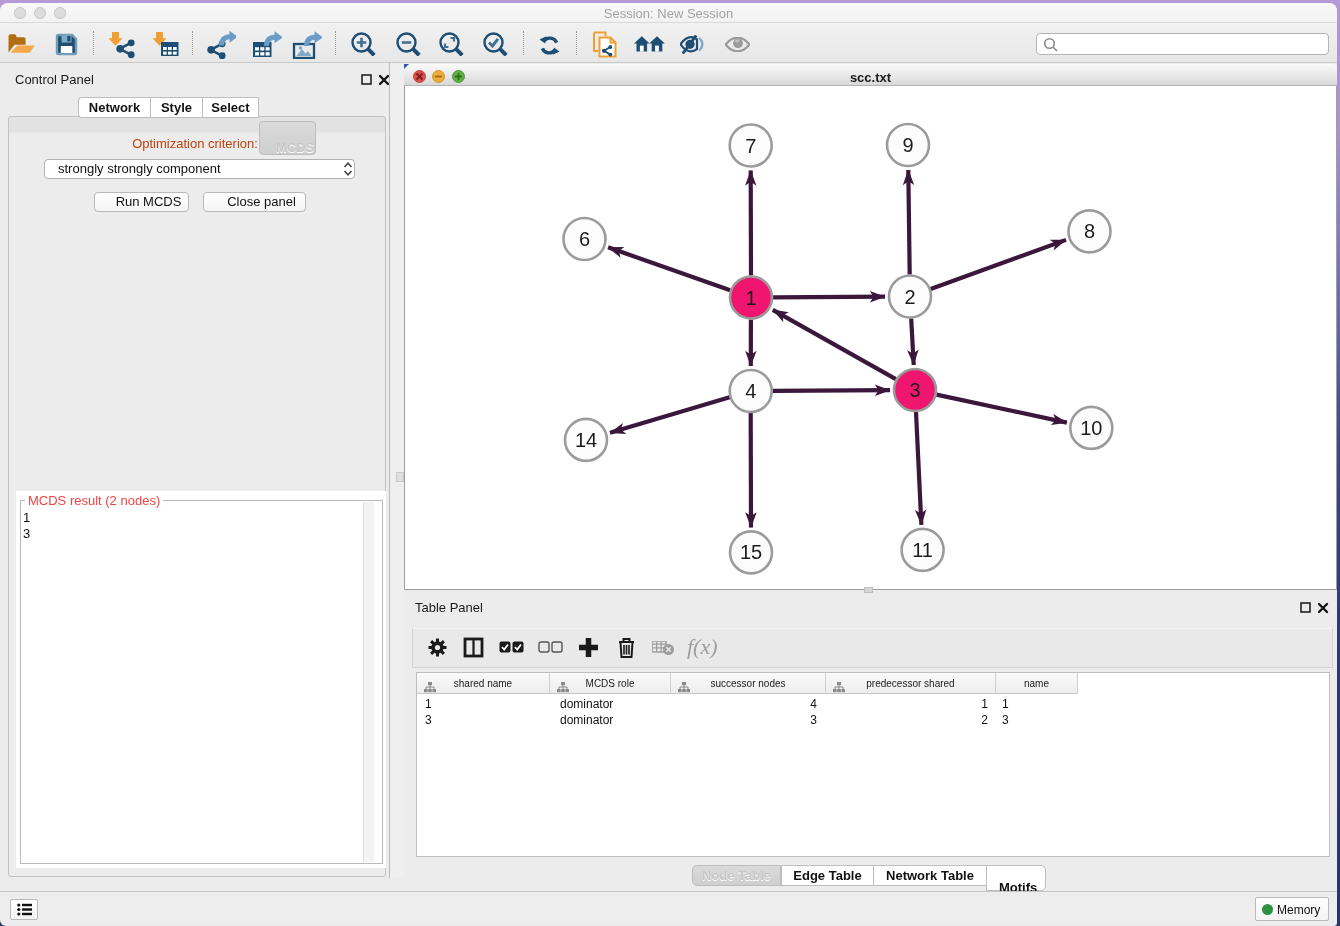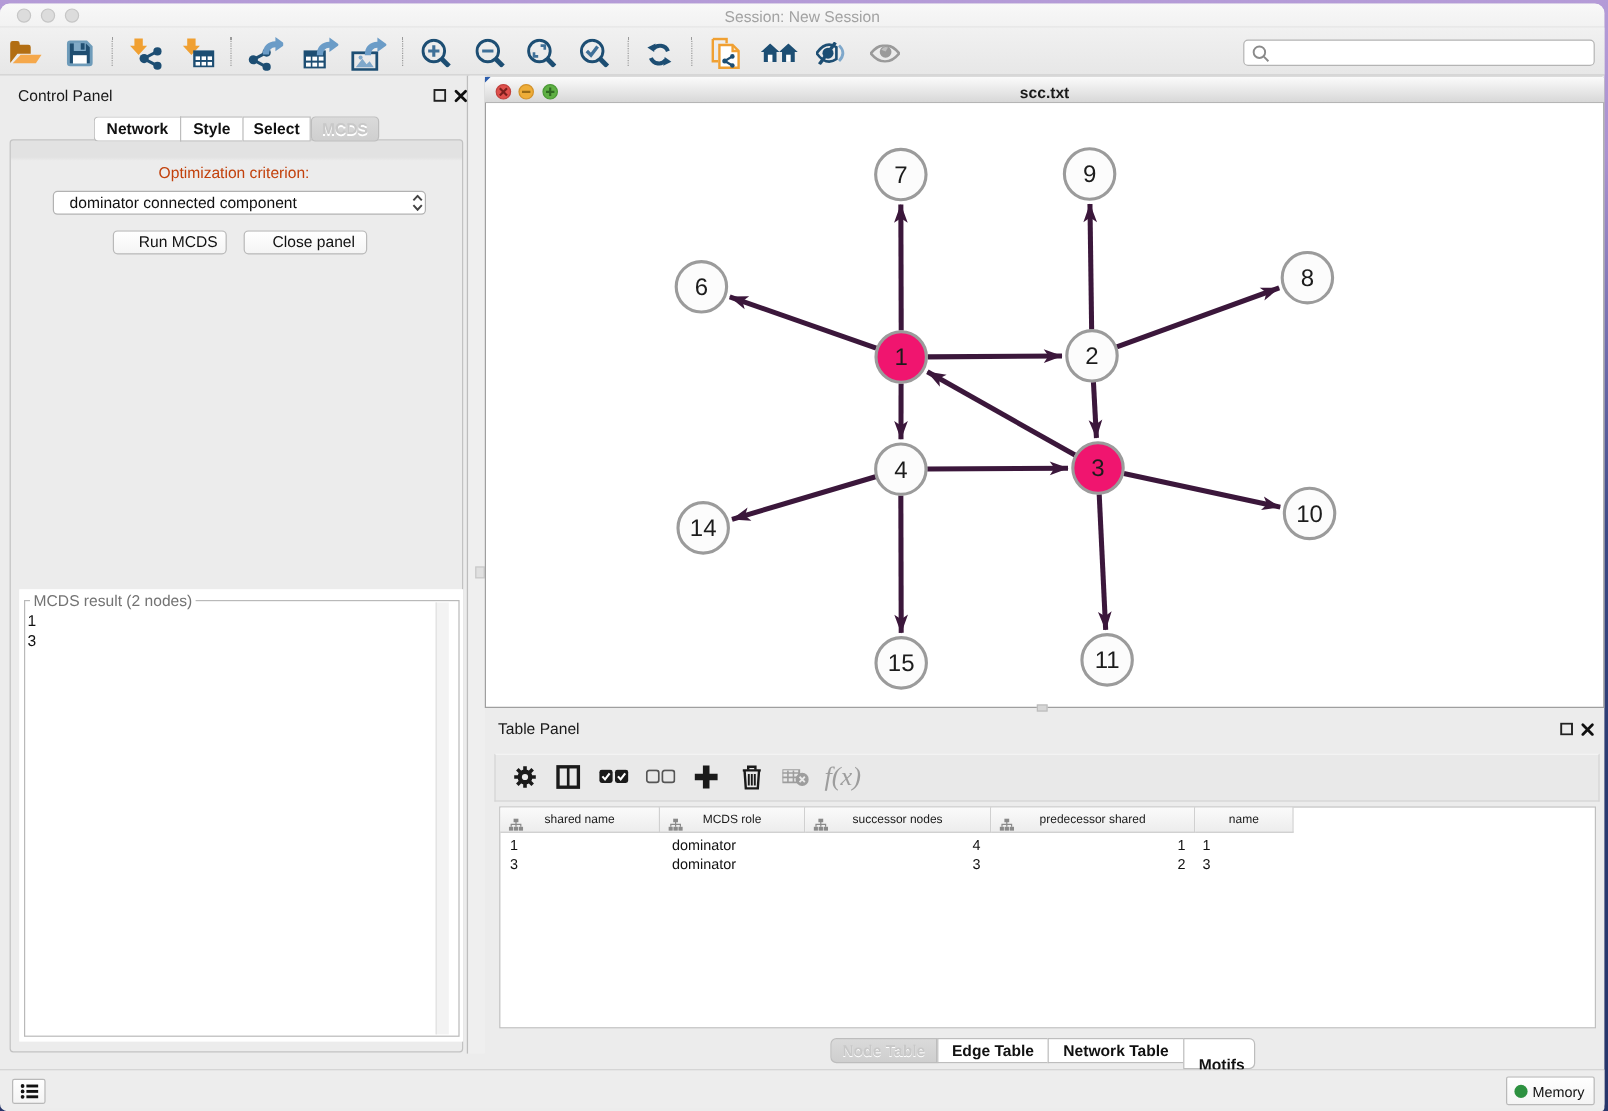--- a/index.html
+++ b/index.html
@@ -191,32 +191,32 @@
     <rect x="1" y="1" width="9" height="9" fill="none" stroke="#222" stroke-width="1.6"></rect>
   </svg>
 <svg class="abs" style="left:378px;top:74px;" width="12" height="12" viewBox="0 0 12 12">
     <path d="M2 2 L10 10 M10 2 L2 10" stroke="#111" stroke-width="2.3" stroke-linecap="round"></path>
   </svg>
 <div class="abs pane"></div>
 <div class="abs tabs">
  <div class="tab" style="width:72px;padding:0;text-align:center;">Network</div>
     <div class="tab" style="width:52px;padding:0;text-align:center;">Style</div>
     <div class="tab" style="width:57px;padding:0;text-align:center;border-right:1px solid #bdbdbd;">Select</div>
-    <div class="tabsel" style="width:57px;padding:0;text-align:center;">MCDS</div>
+    <div class="tabsel" style="width:57px;padding:16px;text-align:center;margin-top:24px;">MCDS</div>
 </div>
 <div class="abs" style="left:0px;top:136px;width:390px;text-align:center;font-size:13px;color:#c2410c;">Optimization criterion:</div>
-<div class="abs" style="left:44px;top:159px;width:311px;height:20px;background:#fff;border:1px solid #b2b2b2;border-radius:4px;font-size:13px;color:#111;line-height:18px;padding-left:13px;">dominator connected component</div>
+<div class="abs" style="left:44px;top:159px;width:311px;height:20px;background:#fff;border:1px solid #b2b2b2;border-radius:4px;font-size:13px;color:#111;line-height:18px;padding-left:13px;">strongly strongly component</div>
 <svg class="abs" style="left:343px;top:162px;" width="10" height="14" viewBox="0 0 10 14">
     <path d="M1.5 5 L5 1.2 L8.5 5 M1.5 9 L5 12.8 L8.5 9" fill="none" stroke="#444" stroke-width="1.6"></path>
   </svg>
 <div class="abs btn" style="left:94px;top:192px;width:95px;height:20px;line-height:18px;">Run MCDS</div>
 <div class="abs btn" style="left:203px;top:192px;width:103px;height:20px;line-height:18px;">Close panel</div>
 <div class="abs whitebox"></div>
 <div class="abs fieldset"></div>
-<div class="abs" style="left:25px;top:493px;background:#fff;padding:0 3px;font-size:13px;color:#737373;">MCDS result (2 nodes)</div>
+<div class="abs" style="left:25px;top:493px;background:#fff;padding:0 3px;font-size:13px;color:#ef4444;">MCDS result (2 nodes)</div>
 <div class="abs" style="left:23px;top:510px;font-size:13px;color:#111;line-height:16px;">1<br>3</div>
 <div class="abs" style="left:363px;top:502px;width:11px;height:360px;background:#f3f3f3;border-left:1px solid #e0e0e0;"></div>
 
 <div class="abs divider"></div>
 <div class="abs" style="left:396px;top:472px;width:8px;height:10px;background:#e0e0e0;border:1px solid #c8c8c8;"></div>
 
 <div class="abs frame"></div>
 <div class="abs ftitle"></div>
 <svg class="abs" style="left:404px;top:64px;" width="5" height="5" viewBox="0 0 5 5">
     <path d="M0 0 H5 L0 5 Z" fill="#2b5dad"></path>

